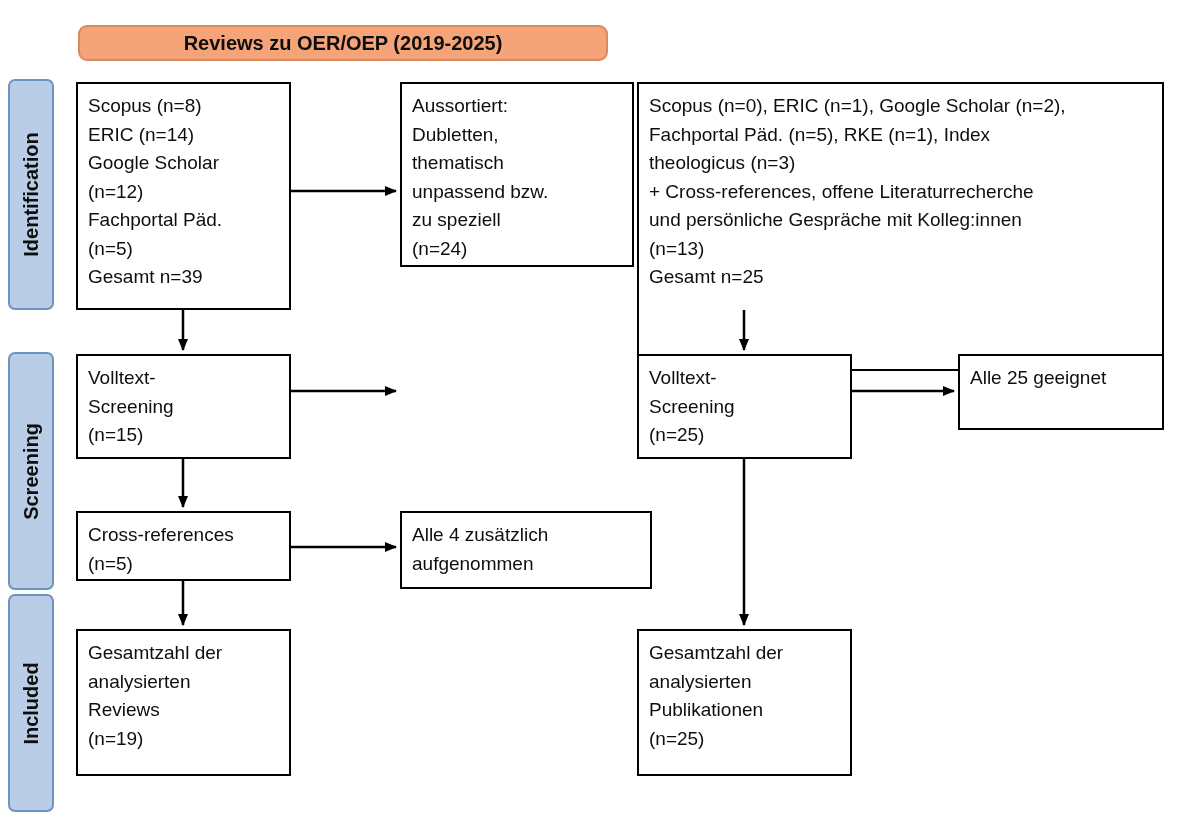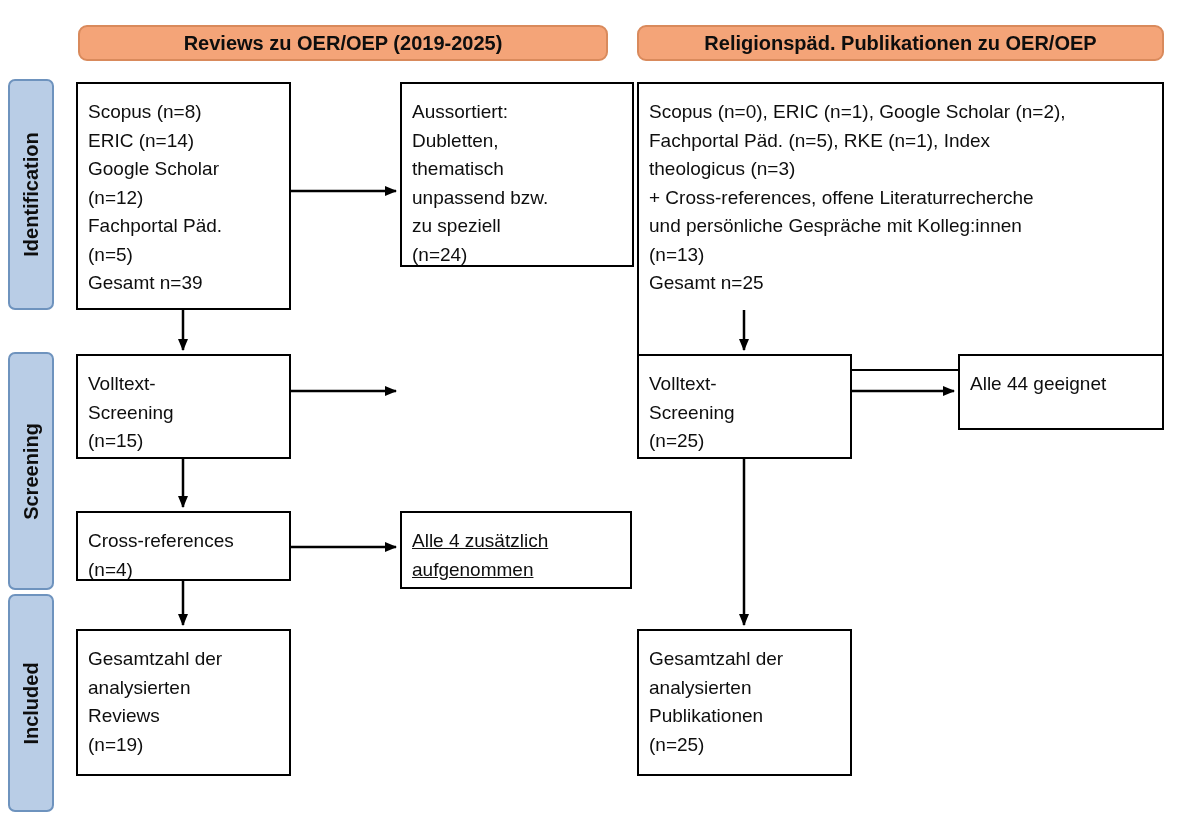--- a/index.html
+++ b/index.html
@@ -40,21 +40,21 @@
     transform: rotate(-90deg);
     white-space: nowrap;
     font-size: 20px;
     font-weight: 700;
   }
 
   .box {
     position: absolute;
     background: var(--box-fill, #ffffff);
     border: 2px solid var(--box-border, #000000);
-    padding: 14px 10px;
+    padding: 8px 10px;
     font-size: 19px;
     line-height: 1.5;
     white-space: pre-line;
     overflow: hidden;
   }
 
   svg.arrows {
     position: absolute;
     left: 0; top: 0;
     width: 1182px; height: 820px;
@@ -65,21 +65,20 @@
     stroke-width: 2.5;
   }
   .ah-path { fill: var(--arrow, #000000); }
 </style>
 </head>
 <body>
 
 <div class="canvas">
 
   <div class="hdr" style="left:78px; top:25px; width:530px; height:36px;">Reviews zu OER/OEP (2019-2025)</div>
-  <div class="hdr" style="left:637px; top:25px; width:527px; height:36px;">Religionspäd. Publikationen zu OER/OEP</div>
 
   <div class="stage" style="left:8px; top:79px; width:46px; height:231px;">
     <span>Identification</span>
   </div>
   <div class="stage" style="left:8px; top:352px; width:46px; height:238px;">
     <span>Screening</span>
   </div>
   <div class="stage" style="left:8px; top:594px; width:46px; height:218px;">
     <span>Included</span>
   </div>
@@ -98,43 +97,43 @@
 unpassend bzw.
 zu speziell
 (n=24)</div>
 
   <div class="box" style="left:76px; top:354px; width:215px; height:105px;">Volltext-
 Screening
 (n=15)</div>
 
 
   <div class="box" style="left:76px; top:511px; width:215px; height:70px;">Cross-references
-(n=4)</div>
+(n=5)</div>
 
-  <div class="box" style="left:400px; top:511px; width:232px; height:78px;text-decoration:underline;">Alle 4 zusätzlich
+  <div class="box" style="left:400px; top:511px; width:252px; height:78px;">Alle 4 zusätzlich
 aufgenommen</div>
 
   <div class="box" style="left:76px; top:629px; width:215px; height:147px;">Gesamtzahl der
 analysierten
 Reviews
 (n=19)</div>
 
   <div class="box" style="left:637px; top:82px; width:527px; height:289px;">Scopus (n=0), ERIC (n=1), Google Scholar (n=2),
 Fachportal Päd. (n=5), RKE (n=1), Index
 theologicus (n=3)
 + Cross-references, offene Literaturrecherche
 und persönliche Gespräche mit Kolleg:innen
 (n=13)
 Gesamt n=25</div>
 
   <div class="box" style="left:637px; top:354px; width:215px; height:105px;">Volltext-
 Screening
 (n=25)</div>
 
-  <div class="box" style="left:958px; top:354px; width:206px; height:76px;">Alle 44 geeignet</div>
+  <div class="box" style="left:958px; top:354px; width:206px; height:76px;">Alle 25 geeignet</div>
 
   <div class="box" style="left:637px; top:629px; width:215px; height:147px;">Gesamtzahl der
 analysierten
 Publikationen
 (n=25)</div>
 
   <svg class="arrows" viewBox="0 0 1182 820">
     <defs>
       <marker id="ah" markerWidth="12" markerHeight="10" refX="11" refY="5" orient="auto" markerUnits="userSpaceOnUse">
         <path class="ah-path" d="M0,0 L12,5 L0,10 z"></path>

